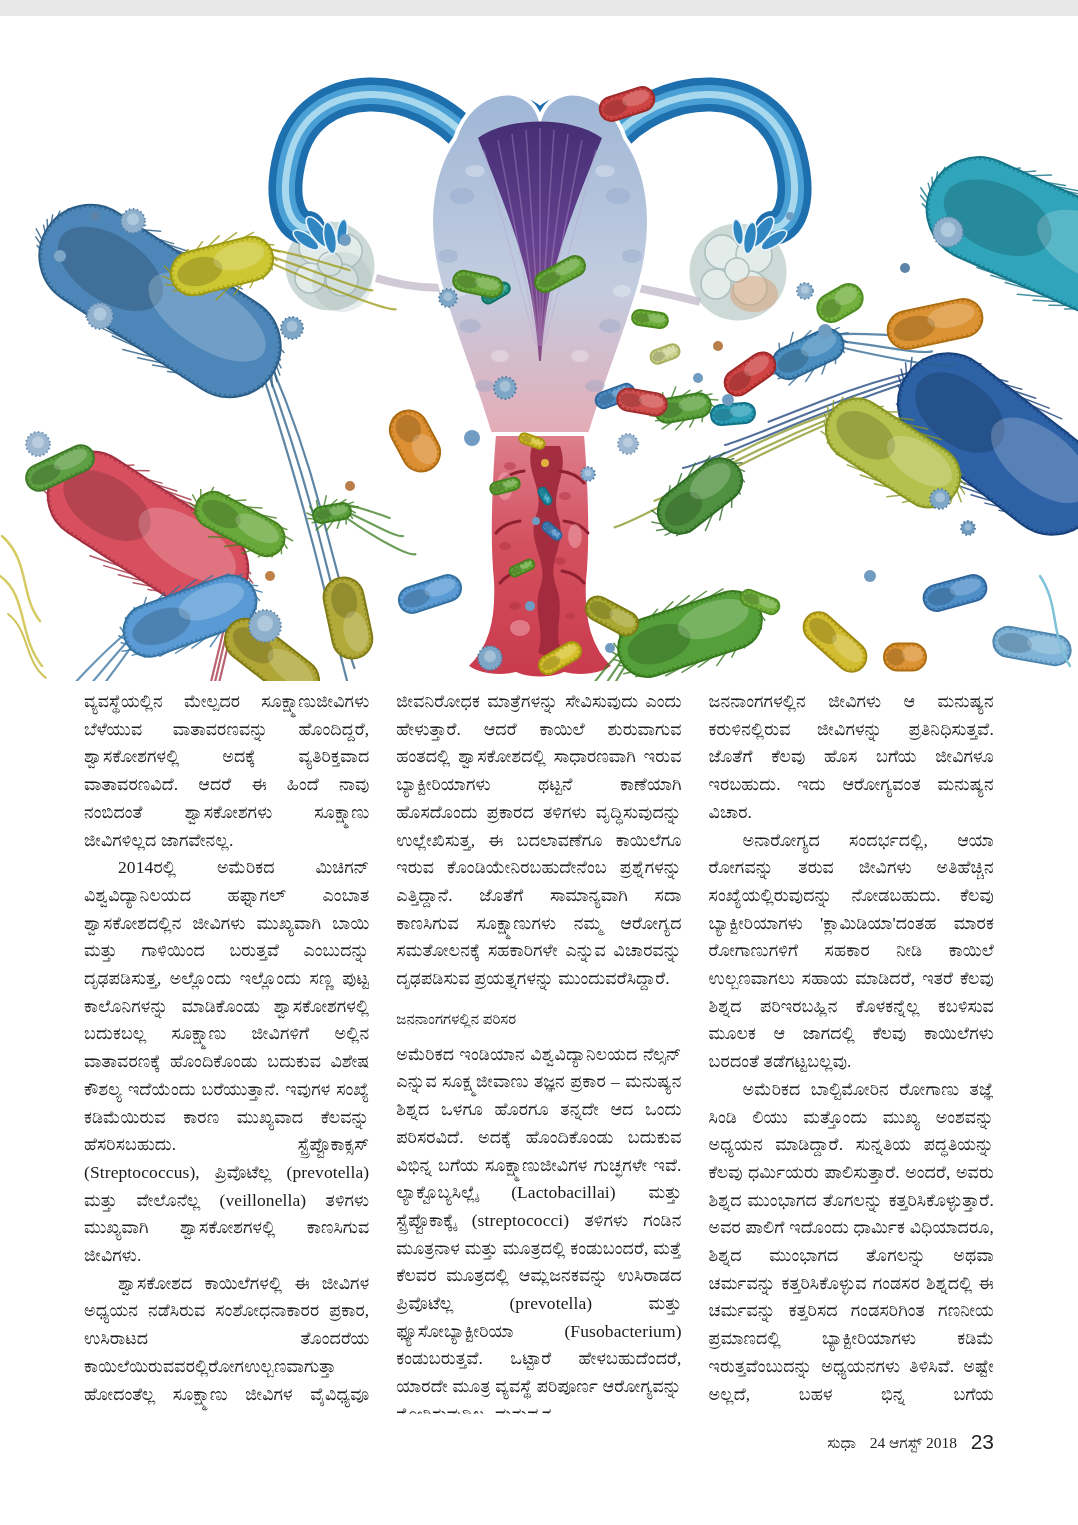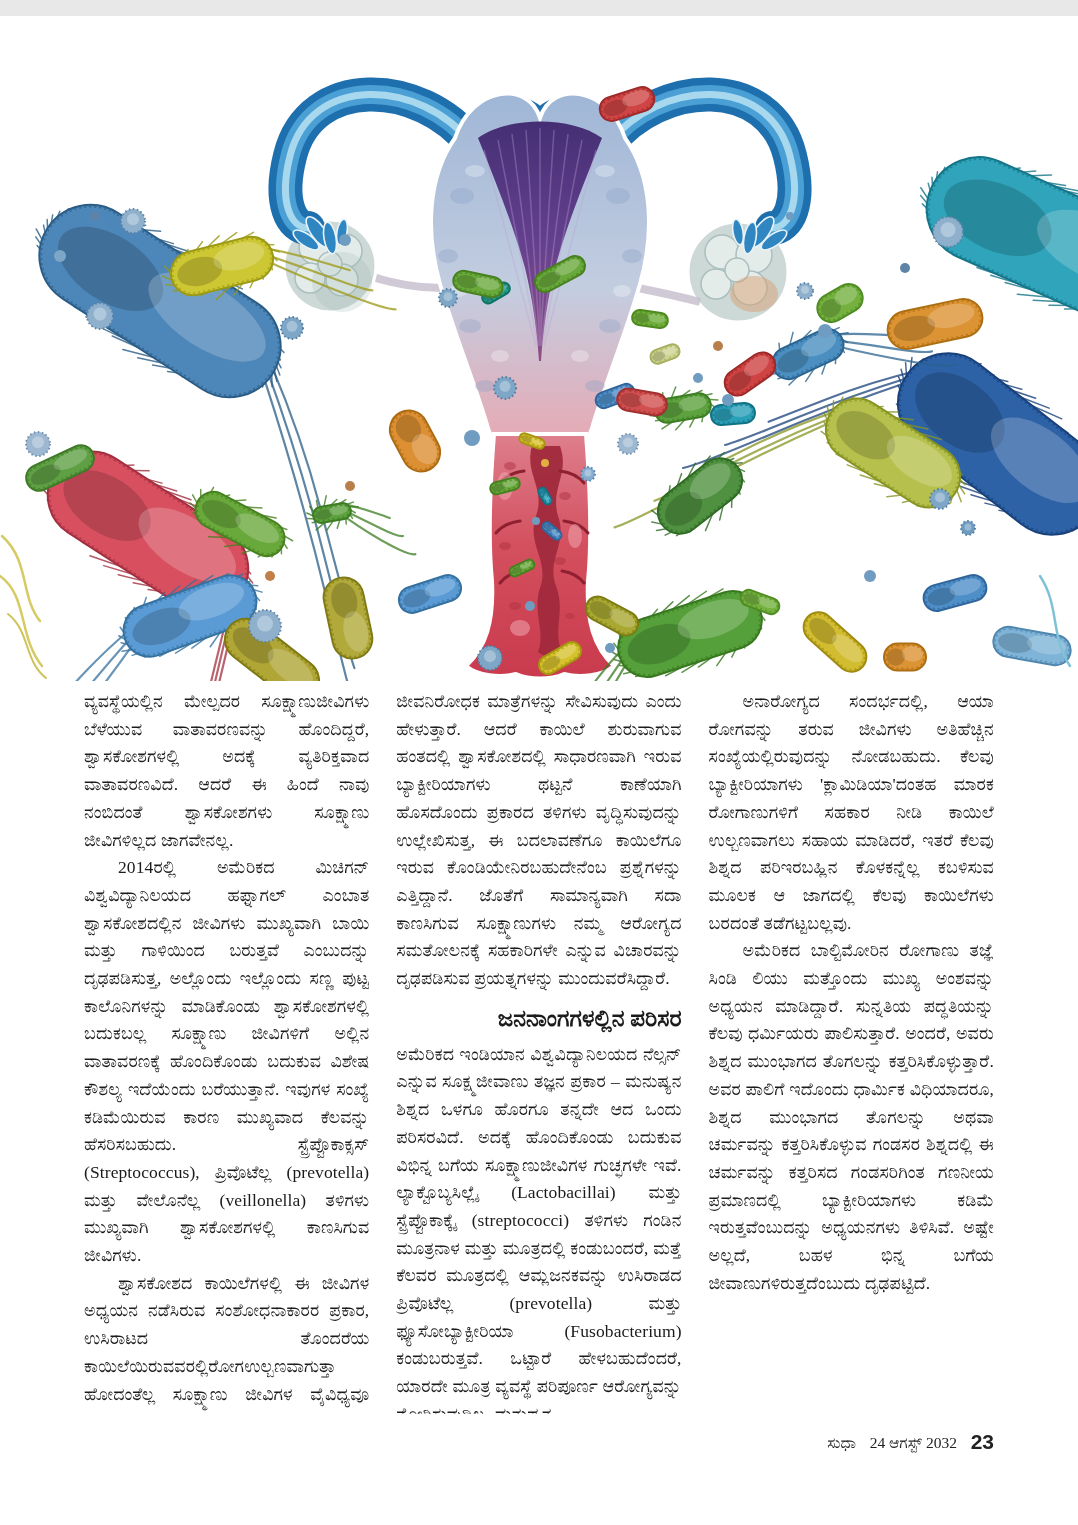--- a/index.html
+++ b/index.html
@@ -4,24 +4,24 @@
 <style>
   html,body{margin:0;padding:0;background:#e8e8e8;}
   .page{position:relative;width:1078px;height:1525px;margin:16px auto;background:#ffffff;overflow:hidden;
         font-family:"Liberation Serif","DejaVu Serif",serif;color:#1b1b1b;}
   .hero{position:absolute;left:0;top:0;width:1078px;height:665px;}
   .article{position:absolute;left:84px;top:672px;width:910px;height:726px;display:flex;gap:27px;overflow:hidden;}
   .col{width:285.3px;height:100%;overflow:hidden;text-align:justify;}
   .para{margin:0;font-size:17.5px;line-height:27.7px;letter-spacing:0.1px;}
   .para.indent{text-indent:34px;}
   .lat{font-weight:normal;}
-  .subhead{font-size:23px;font-weight:bold;margin:13px 0 9px 0;line-height:26px;text-align:right;}
+  .subhead{font-size:15px;font-weight:normal;margin:13px 0 9px 0;line-height:26px;text-align:left;}
   .footer{position:absolute;left:84px;top:1414px;width:910px;text-align:right;font-size:15.5px;color:#222;}
   .footer .sep{display:inline-block;width:6px;}
-  .pageno{font-family:"Liberation Sans","DejaVu Sans",sans-serif;font-weight:bold;font-size:21px;vertical-align:-1px;}
+  .pageno{font-family:"Liberation Sans","DejaVu Sans",sans-serif;font-weight:normal;font-size:21px;vertical-align:-1px;}
 </style>
 </head>
 <body>
 
 <div class="page">
 
   <svg class="hero" viewBox="0 0 1078 665" xmlns="http://www.w3.org/2000/svg">
     <defs>
       <linearGradient id="gBody" x1="0" y1="0" x2="0" y2="1">
         <stop offset="0" stop-color="#9fb6d6"></stop>
@@ -968,26 +968,27 @@
         <p class="para"><span>ವ್ಯವಸ್ಥೆಯಲ್ಲಿನ ಮೇಲ್ಪದರ ಸೂಕ್ಷ್ಮಾಣುಜೀವಿಗಳು ಬೆಳೆಯುವ ವಾತಾವರಣವನ್ನು ಹೊಂದಿದ್ದರೆ, ಶ್ವಾಸಕೋಶಗಳಲ್ಲಿ ಅದಕ್ಕೆ ವ್ಯತಿರಿಕ್ತವಾದ ವಾತಾವರಣವಿದೆ. ಆದರೆ ಈ ಹಿಂದೆ ನಾವು ನಂಬಿದಂತೆ ಶ್ವಾಸಕೋಶಗಳು ಸೂಕ್ಷ್ಮಾಣು ಜೀವಿಗಳಿಲ್ಲದ ಜಾಗವೇನಲ್ಲ.</span></p>
         <p class="para indent"><span>2014ರಲ್ಲಿ ಅಮೆರಿಕದ ಮಿಚಿಗನ್ ವಿಶ್ವವಿದ್ಯಾನಿಲಯದ ಹಫ್ನಾಗಲ್ ಎಂಬಾತ ಶ್ವಾಸಕೋಶದಲ್ಲಿನ ಜೀವಿಗಳು ಮುಖ್ಯವಾಗಿ ಬಾಯಿ ಮತ್ತು ಗಾಳಿಯಿಂದ ಬರುತ್ತವೆ ಎಂಬುದನ್ನು ದೃಢಪಡಿಸುತ್ತ, ಅಲ್ಲೊಂದು ಇಲ್ಲೊಂದು ಸಣ್ಣ ಪುಟ್ಟ ಕಾಲೊನಿಗಳನ್ನು ಮಾಡಿಕೊಂಡು ಶ್ವಾಸಕೋಶಗಳಲ್ಲಿ ಬದುಕಬಲ್ಲ ಸೂಕ್ಷ್ಮಾಣು ಜೀವಿಗಳಿಗೆ ಅಲ್ಲಿನ ವಾತಾವರಣಕ್ಕೆ ಹೊಂದಿಕೊಂಡು ಬದುಕುವ ವಿಶೇಷ ಕೌಶಲ್ಯ ಇದೆಯೆಂದು ಬರೆಯುತ್ತಾನೆ. ಇವುಗಳ ಸಂಖ್ಯೆ ಕಡಿಮೆಯಿರುವ ಕಾರಣ ಮುಖ್ಯವಾದ ಕೆಲವನ್ನು ಹೆಸರಿಸಬಹುದು. ಸ್ಟ್ರೆಪ್ಟೊಕಾಕ್ಸಸ್ </span><span class="lat">(Streptococcus),</span><span> ಪ್ರಿವೊಟೆಲ್ಲ </span><span class="lat">(prevotella)</span><span> ಮತ್ತು ವೇಲೊನೆಲ್ಲ </span><span class="lat">(veillonella)</span><span> ತಳಿಗಳು ಮುಖ್ಯವಾಗಿ ಶ್ವಾಸಕೋಶಗಳಲ್ಲಿ ಕಾಣಸಿಗುವ ಜೀವಿಗಳು.</span></p>
         <p class="para indent"><span>ಶ್ವಾಸಕೋಶದ ಕಾಯಿಲೆಗಳಲ್ಲಿ ಈ ಜೀವಿಗಳ ಅಧ್ಯಯನ ನಡೆಸಿರುವ ಸಂಶೋಧನಾಕಾರರ ಪ್ರಕಾರ, ಉಸಿರಾಟದ ತೊಂದರೆಯ ಕಾಯಿಲೆಯಿರುವವರಲ್ಲಿರೋಗಉಲ್ಬಣವಾಗುತ್ತಾ ಹೋದಂತೆಲ್ಲ ಸೂಕ್ಷ್ಮಾಣು ಜೀವಿಗಳ ವೈವಿಧ್ಯವೂ ಕಡಿಮೆಯಾಗುತ್ತ ಹೋಗುವುದನ್ನು ನಮ್ಮ ಅರಿವಿಗೆ ತರುತ್ತಾನೆ. ಇದಕ್ಕೆ ಕಾರಣ, ಉಸಿರಾಟದ ತೊಂದರೆಯಿರುವವರು ದೀರ್ಘಕಾಲ</span></p>
       </div>
       <div class="col">
         <p class="para"><span>ಜೀವನಿರೋಧಕ ಮಾತ್ರೆಗಳನ್ನು ಸೇವಿಸುವುದು ಎಂದು ಹೇಳುತ್ತಾರೆ. ಆದರೆ ಕಾಯಿಲೆ ಶುರುವಾಗುವ ಹಂತದಲ್ಲಿ ಶ್ವಾಸಕೋಶದಲ್ಲಿ ಸಾಧಾರಣವಾಗಿ ಇರುವ ಬ್ಯಾಕ್ಟೀರಿಯಾಗಳು ಥಟ್ಟನೆ ಕಾಣೆಯಾಗಿ ಹೊಸದೊಂದು ಪ್ರಕಾರದ ತಳಿಗಳು ವೃದ್ಧಿಸುವುದನ್ನು ಉಲ್ಲೇಖಿಸುತ್ತ, ಈ ಬದಲಾವಣೆಗೂ ಕಾಯಿಲೆಗೂ ಇರುವ ಕೊಂಡಿಯೇನಿರಬಹುದೇನೆಂಬ ಪ್ರಶ್ನೆಗಳನ್ನು ಎತ್ತಿದ್ದಾನೆ. ಜೊತೆಗೆ ಸಾಮಾನ್ಯವಾಗಿ ಸದಾ ಕಾಣಸಿಗುವ ಸೂಕ್ಷ್ಮಾಣುಗಳು ನಮ್ಮ ಆರೋಗ್ಯದ ಸಮತೋಲನಕ್ಕೆ ಸಹಕಾರಿಗಳೇ ಎನ್ನುವ ವಿಚಾರವನ್ನು ದೃಢಪಡಿಸುವ ಪ್ರಯತ್ನಗಳನ್ನು ಮುಂದುವರೆಸಿದ್ದಾರೆ.</span></p>
         <h2 class="subhead">ಜನನಾಂಗಗಳಲ್ಲಿನ ಪರಿಸರ</h2>
         <p class="para"><span>ಅಮೆರಿಕದ ಇಂಡಿಯಾನ ವಿಶ್ವವಿದ್ಯಾನಿಲಯದ ನೆಲ್ಸನ್ ಎನ್ನುವ ಸೂಕ್ಷ್ಮಜೀವಾಣು ತಜ್ಞನ ಪ್ರಕಾರ – ಮನುಷ್ಯನ ಶಿಶ್ನದ ಒಳಗೂ ಹೊರಗೂ ತನ್ನದೇ ಆದ ಒಂದು ಪರಿಸರವಿದೆ. ಅದಕ್ಕೆ ಹೊಂದಿಕೊಂಡು ಬದುಕುವ ವಿಭಿನ್ನ ಬಗೆಯ ಸೂಕ್ಷ್ಮಾಣುಜೀವಿಗಳ ಗುಚ್ಛಗಳೇ ಇವೆ. ಲ್ಯಾಕ್ಟೊಬ್ಯಸಿಲ್ಲೈ </span><span class="lat">(Lactobacillai)</span><span> ಮತ್ತು ಸ್ಟ್ರೆಪ್ಟೊಕಾಕ್ಕೈ </span><span class="lat">(streptococci)</span><span> ತಳಿಗಳು ಗಂಡಿನ ಮೂತ್ರನಾಳ ಮತ್ತು ಮೂತ್ರದಲ್ಲಿ ಕಂಡುಬಂದರೆ, ಮತ್ತೆ ಕೆಲವರ ಮೂತ್ರದಲ್ಲಿ ಆಮ್ಲಜನಕವನ್ನು ಉಸಿರಾಡದ ಪ್ರಿವೊಟೆಲ್ಲ </span><span class="lat">(prevotella)</span><span> ಮತ್ತು ಫ್ಯೂಸೋಬ್ಯಾಕ್ಟೀರಿಯಾ </span><span class="lat">(Fusobacterium)</span><span> ಕಂಡುಬರುತ್ತವೆ. ಒಟ್ಟಾರೆ ಹೇಳಬಹುದೆಂದರೆ, ಯಾರದೇ ಮೂತ್ರ ವ್ಯವಸ್ಥೆ ಪರಿಪೂರ್ಣ ಆರೋಗ್ಯವನ್ನು ತೋರಿಸುವುದಿಲ್ಲ. ಮನುಷ್ಯನ</span></p>
       </div>
       <div class="col">
+        <p class="para"><span>ಜನನಾಂಗಗಳಲ್ಲಿನ ಜೀವಿಗಳು ಆ ಮನುಷ್ಯನ ಕರುಳಿನಲ್ಲಿರುವ ಜೀವಿಗಳನ್ನು ಪ್ರತಿನಿಧಿಸುತ್ತವೆ. ಜೊತೆಗೆ ಕೆಲವು ಹೊಸ ಬಗೆಯ ಜೀವಿಗಳೂ ಇರಬಹುದು. ಇದು ಆರೋಗ್ಯವಂತ ಮನುಷ್ಯನ ವಿಚಾರ.</span></p>
         <p class="para indent"><span>ಅನಾರೋಗ್ಯದ ಸಂದರ್ಭದಲ್ಲಿ, ಆಯಾ ರೋಗವನ್ನು ತರುವ ಜೀವಿಗಳು ಅತಿಹೆಚ್ಚಿನ ಸಂಖ್ಯೆಯಲ್ಲಿರುವುದನ್ನು ನೋಡಬಹುದು. ಕೆಲವು ಬ್ಯಾಕ್ಟೀರಿಯಾಗಳು 'ಕ್ಲಾಮಿಡಿಯಾ'ದಂತಹ ಮಾರಕ ರೋಗಾಣುಗಳಿಗೆ ಸಹಕಾರ ನೀಡಿ ಕಾಯಿಲೆ ಉಲ್ಬಣವಾಗಲು ಸಹಾಯ ಮಾಡಿದರೆ, ಇತರೆ ಕೆಲವು ಶಿಶ್ನದ ಪರಿಇರಬಹ್ಲಿನ ಕೊಳಕನ್ನೆಲ್ಲ ಕಬಳಿಸುವ ಮೂಲಕ ಆ ಜಾಗದಲ್ಲಿ ಕೆಲವು ಕಾಯಿಲೆಗಳು ಬರದಂತೆ ತಡೆಗಟ್ಟಬಲ್ಲವು.</span></p>
         <p class="para indent"><span>ಅಮೆರಿಕದ ಬಾಲ್ಟಿಮೋರಿನ ರೋಗಾಣು ತಜ್ಞೆ ಸಿಂಡಿ ಲಿಯು ಮತ್ತೊಂದು ಮುಖ್ಯ ಅಂಶವನ್ನು ಅಧ್ಯಯನ ಮಾಡಿದ್ದಾರೆ. ಸುನ್ನತಿಯ ಪದ್ಧತಿಯನ್ನು ಕೆಲವು ಧರ್ಮಿಯರು ಪಾಲಿಸುತ್ತಾರೆ. ಅಂದರೆ, ಅವರು ಶಿಶ್ನದ ಮುಂಭಾಗದ ತೊಗಲನ್ನು ಕತ್ತರಿಸಿಕೊಳ್ಳುತ್ತಾರೆ. ಅವರ ಪಾಲಿಗೆ ಇದೊಂದು ಧಾರ್ಮಿಕ ವಿಧಿಯಾದರೂ, ಶಿಶ್ನದ ಮುಂಭಾಗದ ತೊಗಲನ್ನು ಅಥವಾ ಚರ್ಮವನ್ನು ಕತ್ತರಿಸಿಕೊಳ್ಳುವ ಗಂಡಸರ ಶಿಶ್ನದಲ್ಲಿ ಈ ಚರ್ಮವನ್ನು ಕತ್ತರಿಸದ ಗಂಡಸರಿಗಿಂತ ಗಣನೀಯ ಪ್ರಮಾಣದಲ್ಲಿ ಬ್ಯಾಕ್ಟೀರಿಯಾಗಳು ಕಡಿಮೆ ಇರುತ್ತವೆಂಬುದನ್ನು ಅಧ್ಯಯನಗಳು ತಿಳಿಸಿವೆ. ಅಷ್ಟೇ ಅಲ್ಲದೆ, ಬಹಳ ಭಿನ್ನ ಬಗೆಯ ಜೀವಾಣುಗಳಿರುತ್ತದೆಂಬುದು ದೃಢಪಟ್ಟಿದೆ.</span></p>
       </div>
     </div>
 
   <div class="footer">
     <span>ಸುಧಾ</span>
     <span class="sep"></span>
-    <span>24 ಆಗಸ್ಟ್ 2032</span>
+    <span>24 ಆಗಸ್ಟ್ 2018</span>
     <span class="sep"></span>
     <span class="pageno">23</span>
   </div>
 
 </div>
 
 </body></html>

